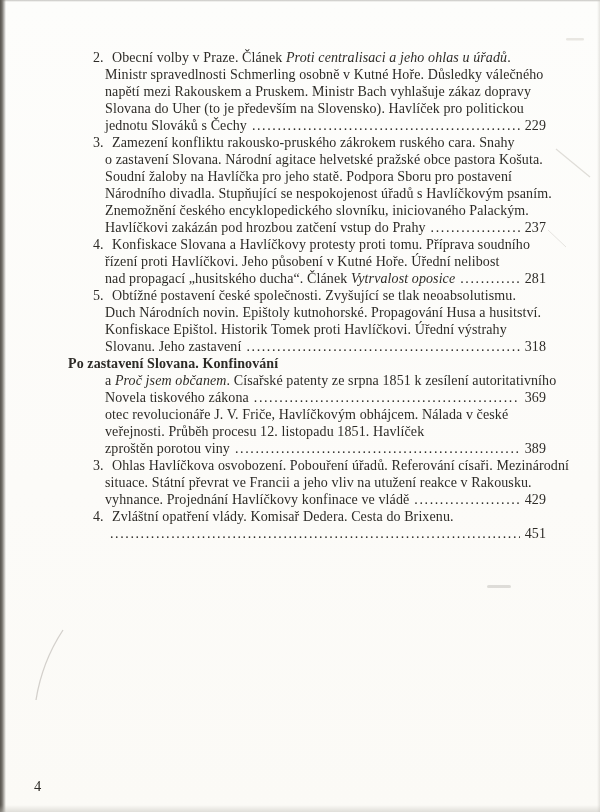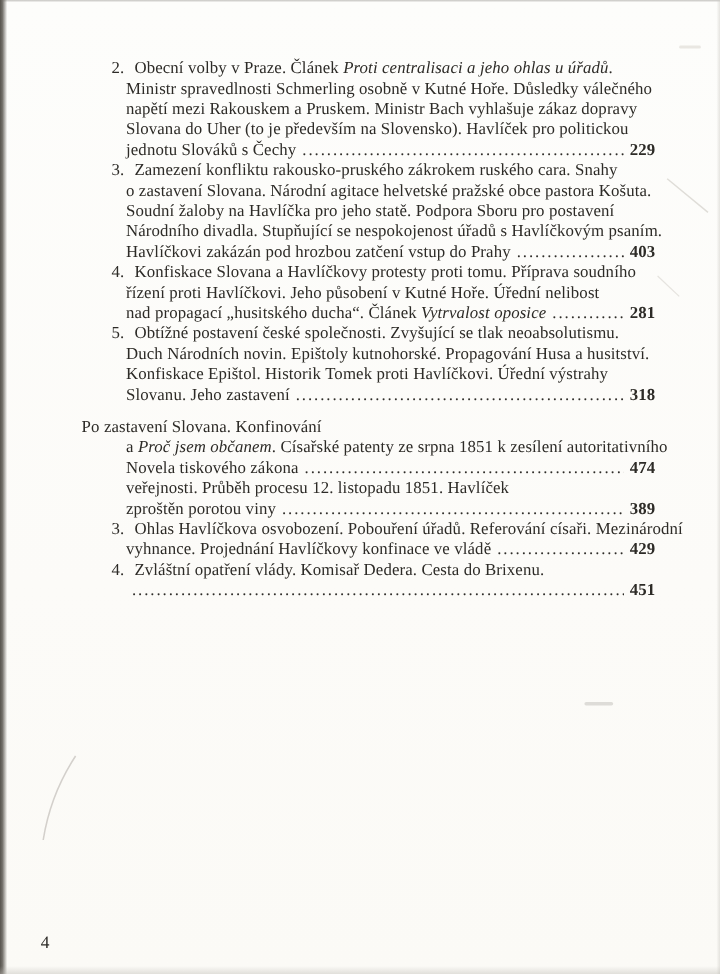--- a/index.html
+++ b/index.html
@@ -50,22 +50,22 @@
   .content {
     position: absolute;
     left: 68px;
     top: 49px;
     width: 478px;
     font-size: 14px;
     line-height: 17px;
     letter-spacing: 0.1px;
   }
   .toc-heading {
-    font-weight: normal;
-    margin-top: 10px;
+    font-weight: bold;
+    margin-top: 0;
     white-space: nowrap;
   }
   .line {
     white-space: nowrap;
   }
   .line.first { padding-left: 25px; }
   .line.cont  { padding-left: 37px; }
   .num {
     display: inline-block;
     width: 19px;
@@ -79,21 +79,20 @@
     flex: 1;
     overflow: hidden;
     white-space: nowrap;
     letter-spacing: 1.6px;
     margin-left: 5px;
     min-width: 10px;
   }
   .pageref {
     margin-left: 5px;
     text-align: right;
-    font-weight: bold;
   }
   .folio {
     position: absolute;
     left: 34px;
     top: 778px;
     font-size: 14.5px;
     line-height: 17px;
   }
   i { font-style: italic; }
 </style>
@@ -125,24 +124,25 @@
             <span class="line-text">jednotu Slováků s Čechy</span>
             <span class="dots">................................................................................................................................................................</span>
             <span class="pageref">229</span>
           </div>
         </div>
         <div class="toc-item">
           <div class="line first"><span class="num">3.</span><span class="line-text">Zamezení konfliktu rakousko-pruského zákrokem ruského cara. Snahy</span></div>
           <div class="line cont"><span class="line-text">o zastavení Slovana. Národní agitace helvetské pražské obce pastora Košuta.</span></div>
           <div class="line cont"><span class="line-text">Soudní žaloby na Havlíčka pro jeho statě. Podpora Sboru pro postavení</span></div>
           <div class="line cont"><span class="line-text">Národního divadla. Stupňující se nespokojenost úřadů s Havlíčkovým psaním.</span></div>
+          <div class="line cont"><span class="line-text">Znemožnění českého encyklopedického slovníku, iniciovaného Palackým.</span></div>
           <div class="line cont leader-line">
             <span class="line-text">Havlíčkovi zakázán pod hrozbou zatčení vstup do Prahy</span>
             <span class="dots">................................................................................................................................................................</span>
-            <span class="pageref">403</span>
+            <span class="pageref">237</span>
           </div>
         </div>
         <div class="toc-item">
           <div class="line first"><span class="num">4.</span><span class="line-text">Konfiskace Slovana a Havlíčkovy protesty proti tomu. Příprava soudního</span></div>
           <div class="line cont"><span class="line-text">řízení proti Havlíčkovi. Jeho působení v Kutné Hoře. Úřední nelibost</span></div>
           <div class="line cont leader-line">
             <span class="line-text">nad propagací „husitského ducha“. Článek <i>Vytrvalost oposice</i></span>
             <span class="dots">................................................................................................................................................................</span>
             <span class="pageref">281</span>
           </div>
@@ -158,33 +158,35 @@
           </div>
         </div>
       </div>
       <div class="section">
         <div class="toc-heading">Po zastavení Slovana. Konfinování</div>
         <div class="toc-item">
           <div class="line cont"><span class="line-text">a <i>Proč jsem občanem</i>. Císařské patenty ze srpna 1851 k zesílení autoritativního</span></div>
           <div class="line cont leader-line">
             <span class="line-text">Novela tiskového zákona</span>
             <span class="dots">................................................................................................................................................................</span>
-            <span class="pageref">474</span>
-          </div>
-        </div>
-        <div class="toc-item">
+            <span class="pageref">369</span>
+          </div>
+        </div>
+        <div class="toc-item">
+          <div class="line cont"><span class="line-text">otec revolucionáře J. V. Friče, Havlíčkovým obhájcem. Nálada v české</span></div>
           <div class="line cont"><span class="line-text">veřejnosti. Průběh procesu 12. listopadu 1851. Havlíček</span></div>
           <div class="line cont leader-line">
             <span class="line-text">zproštěn porotou viny</span>
             <span class="dots">................................................................................................................................................................</span>
             <span class="pageref">389</span>
           </div>
         </div>
         <div class="toc-item">
           <div class="line first"><span class="num">3.</span><span class="line-text">Ohlas Havlíčkova osvobození. Pobouření úřadů. Referování císaři. Mezinárodní</span></div>
+          <div class="line cont"><span class="line-text">situace. Státní převrat ve Francii a jeho vliv na utužení reakce v Rakousku.</span></div>
           <div class="line cont leader-line">
             <span class="line-text">vyhnance. Projednání Havlíčkovy konfinace ve vládě</span>
             <span class="dots">................................................................................................................................................................</span>
             <span class="pageref">429</span>
           </div>
         </div>
         <div class="toc-item">
           <div class="line first"><span class="num">4.</span><span class="line-text">Zvláštní opatření vlády. Komisař Dedera. Cesta do Brixenu.</span></div>
           <div class="line cont leader-line">
             <span class="dots">................................................................................................................................................................</span>

